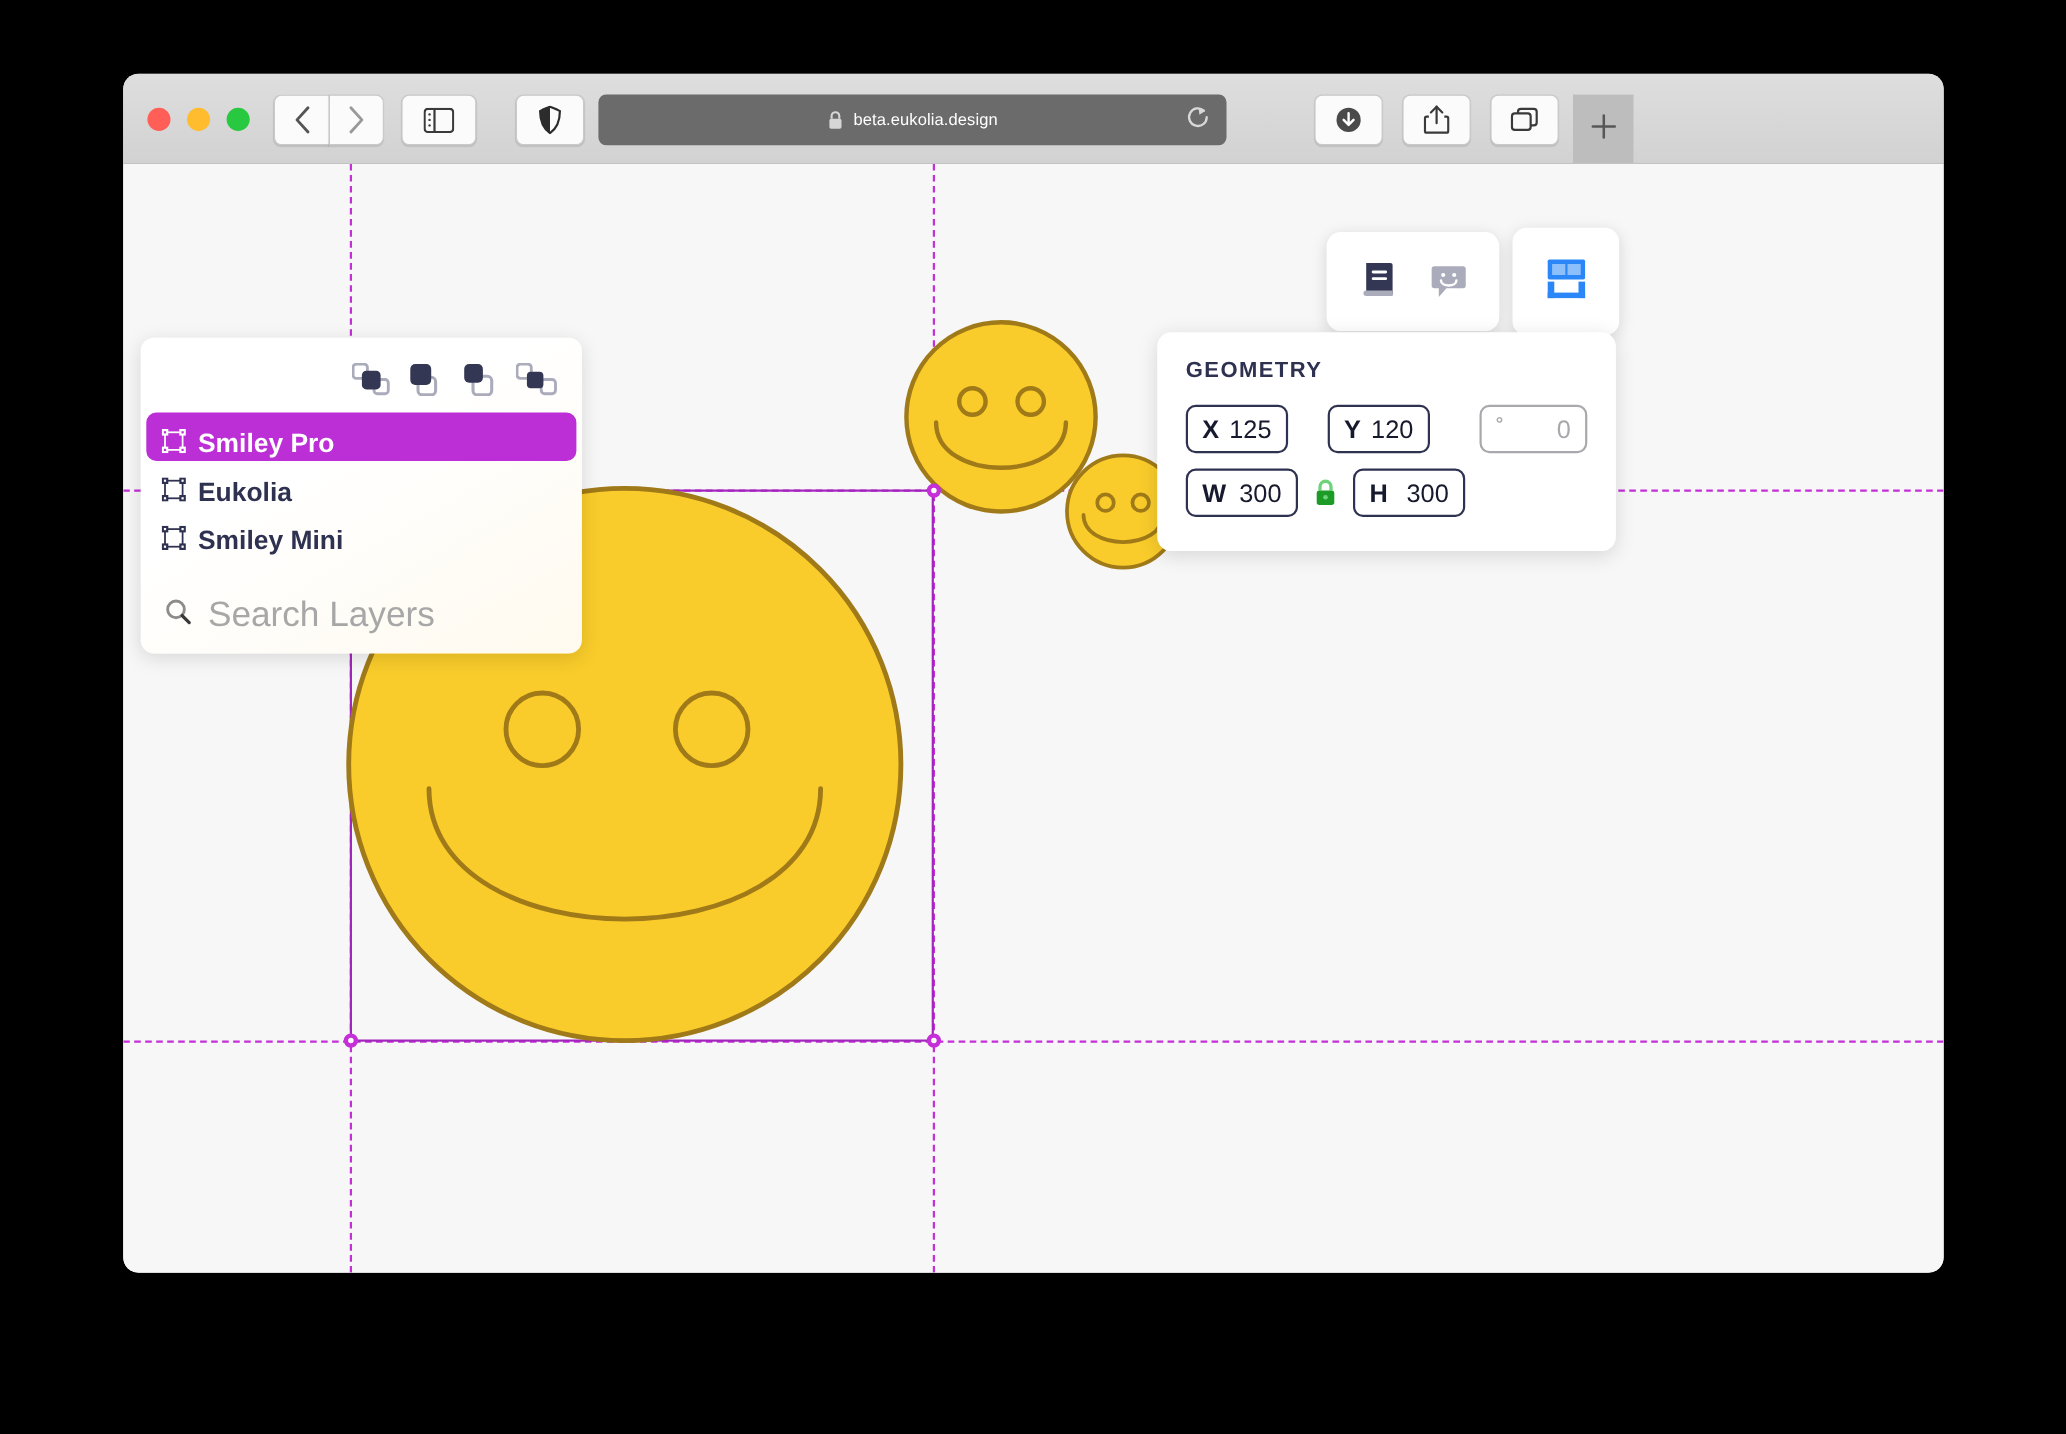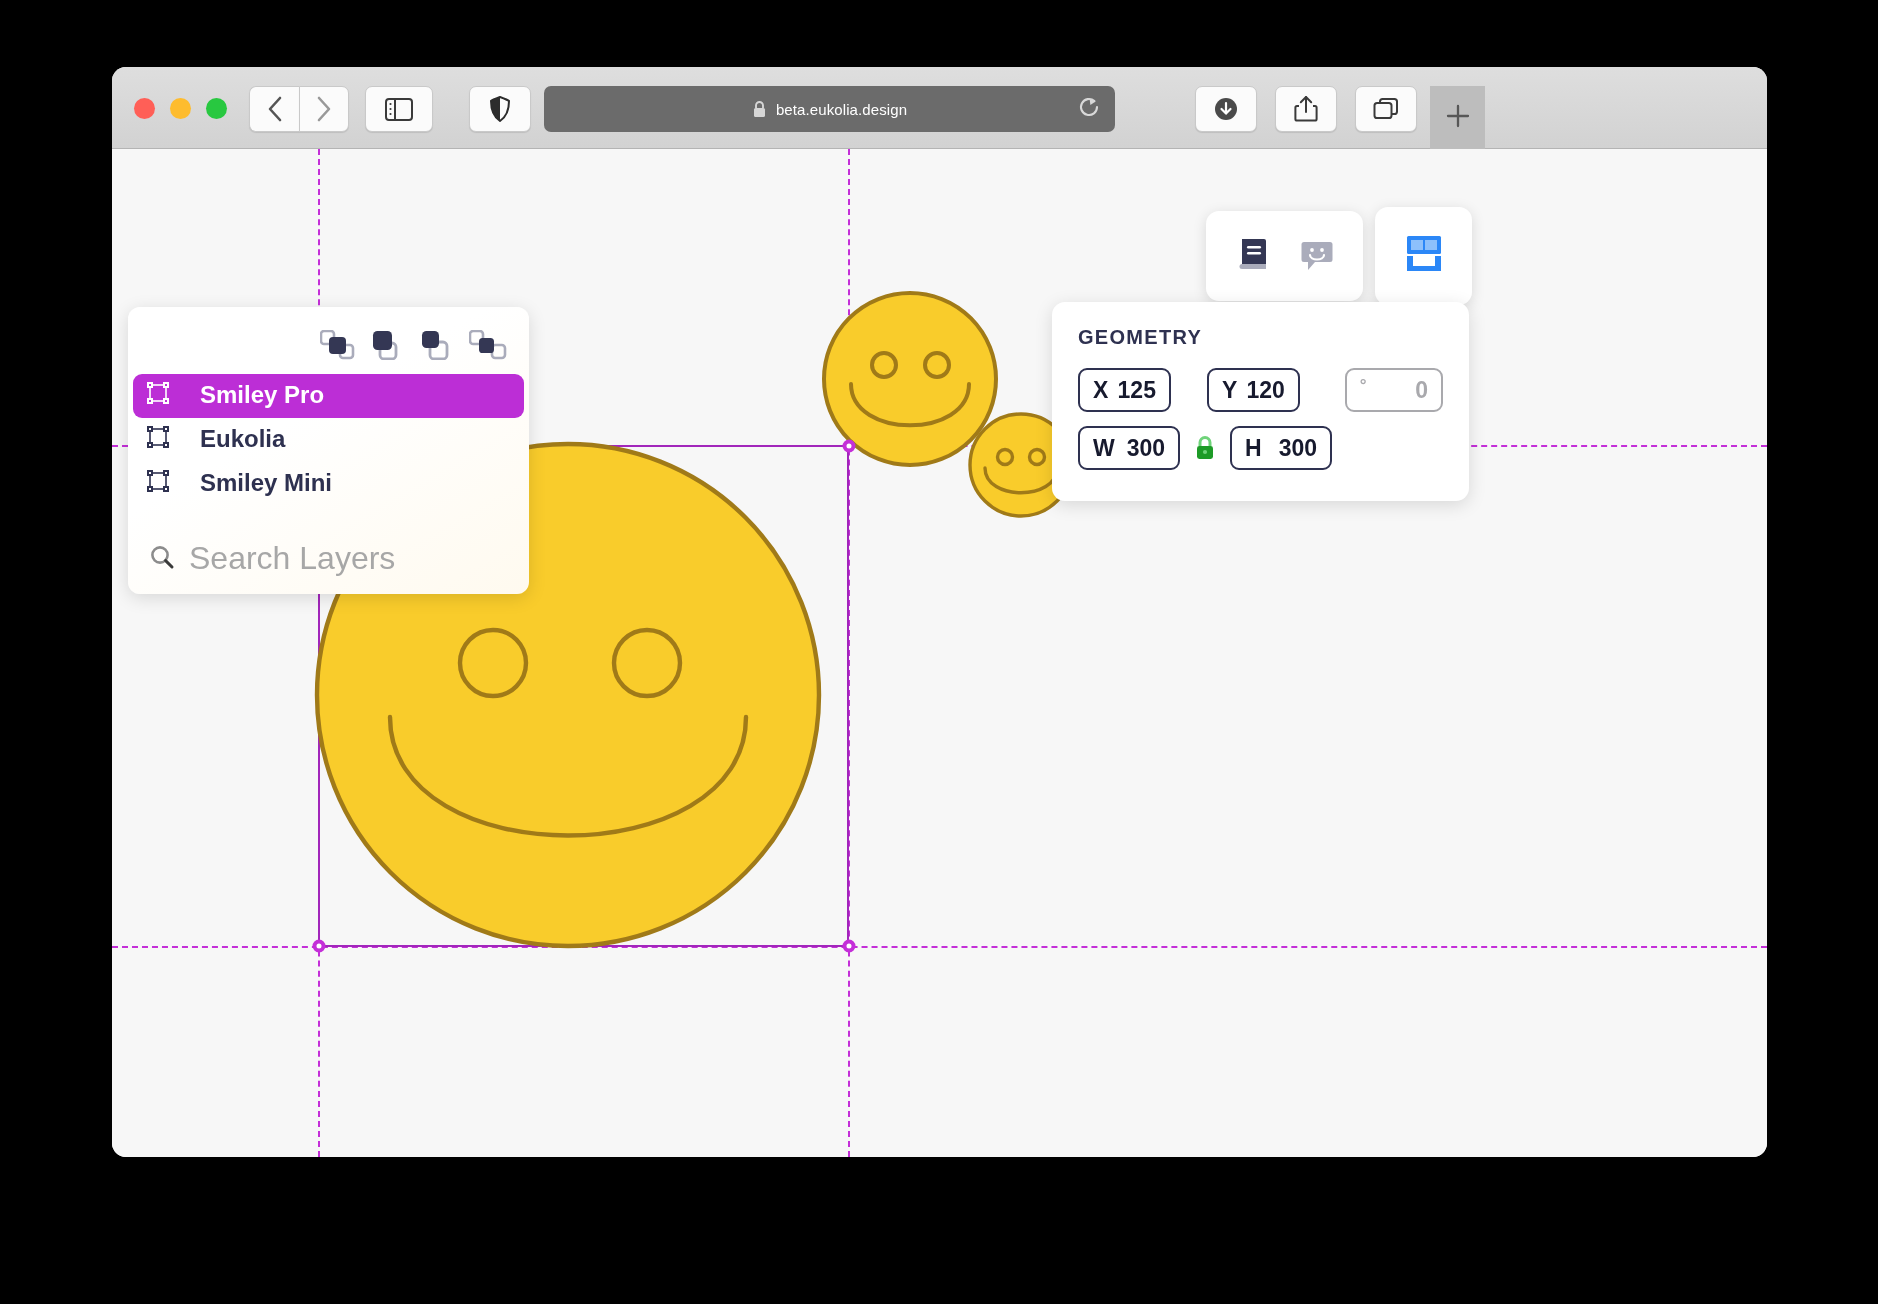--- a/index.html
+++ b/index.html
@@ -106,21 +106,21 @@
     overflow:hidden;
   }
   #arrange-row{
     display:flex; justify-content:flex-end; align-items:center;
     gap:15px; padding:23px 22px 0 0;
   }
   .arrange-btn{ cursor:pointer; display:block; }
 
   #layer-list{ margin-top:10px; }
   .layer-item{
-    display:flex; align-items:center; gap:31px;
+    display:flex; align-items:flex-end; gap:11px;
     height:44px; margin:0 5px; padding-left:14px;
     border-radius:9px;
     font-size:24px; font-weight:bold; color:#2e3150;
   }
   .layer-item.selected{ background:#bc2ed6; color:#fff; }
   .layer-item .lbl{ position:relative; top:-1px; }
 
   #search-row{
     position:absolute; left:0; bottom:17px; width:100%;
     display:flex; align-items:center; gap:14px; padding-left:21px;
@@ -155,21 +155,21 @@
   .geo-row{ display:flex; align-items:center; gap:13px; margin-bottom:14px; }
   .geo-field{
     display:flex; align-items:center; justify-content:space-between;
     width:102px; height:44px; padding:0 13px;
     border:2.5px solid #2e3150; border-radius:9px;
     font-size:23px; font-weight:bold; color:#171a2e;
     background:#fff;
   }
   .geo-field.muted{ border-color:#a9a9ad; color:#a9a9ad; width:108px; }
   .geo-field .k{ font-weight:bold; }
-  .geo-field .v{ font-weight:bold; }
+  .geo-field .v{ font-weight:normal; }
   .geo-field.muted .k{ font-size:17px; position:relative; top:-4px; }
   #lock-btn{ cursor:pointer; display:flex; }
 
   
   .smiley{ position:absolute; }
 </style>
 </head>
 <body>
 
 <div id="browser-window">

